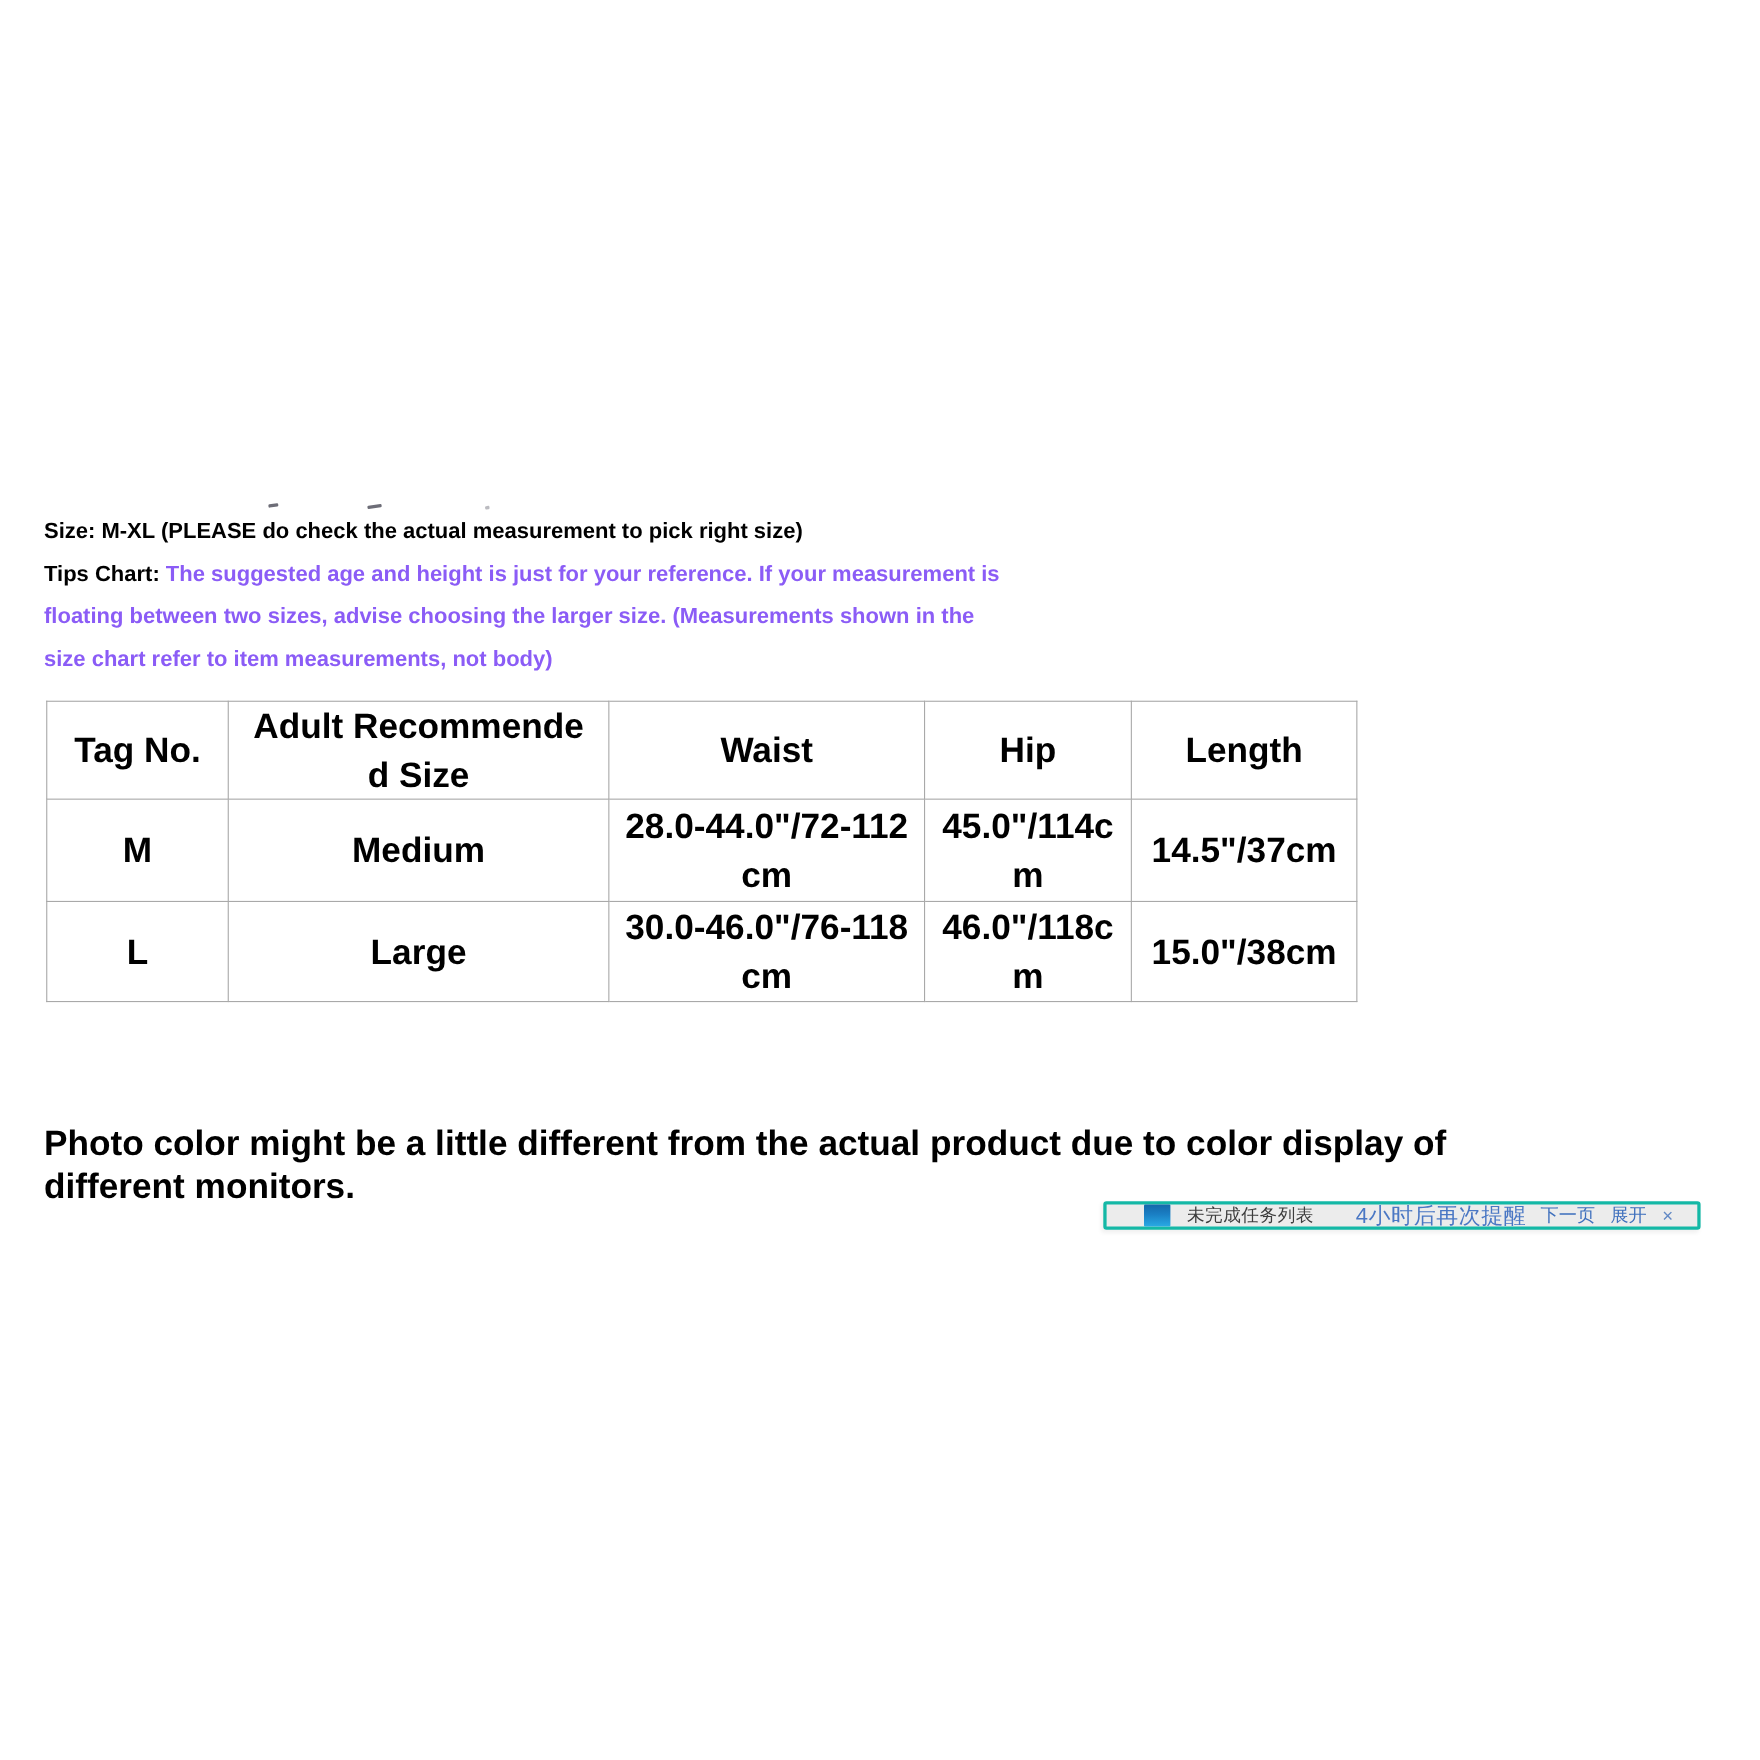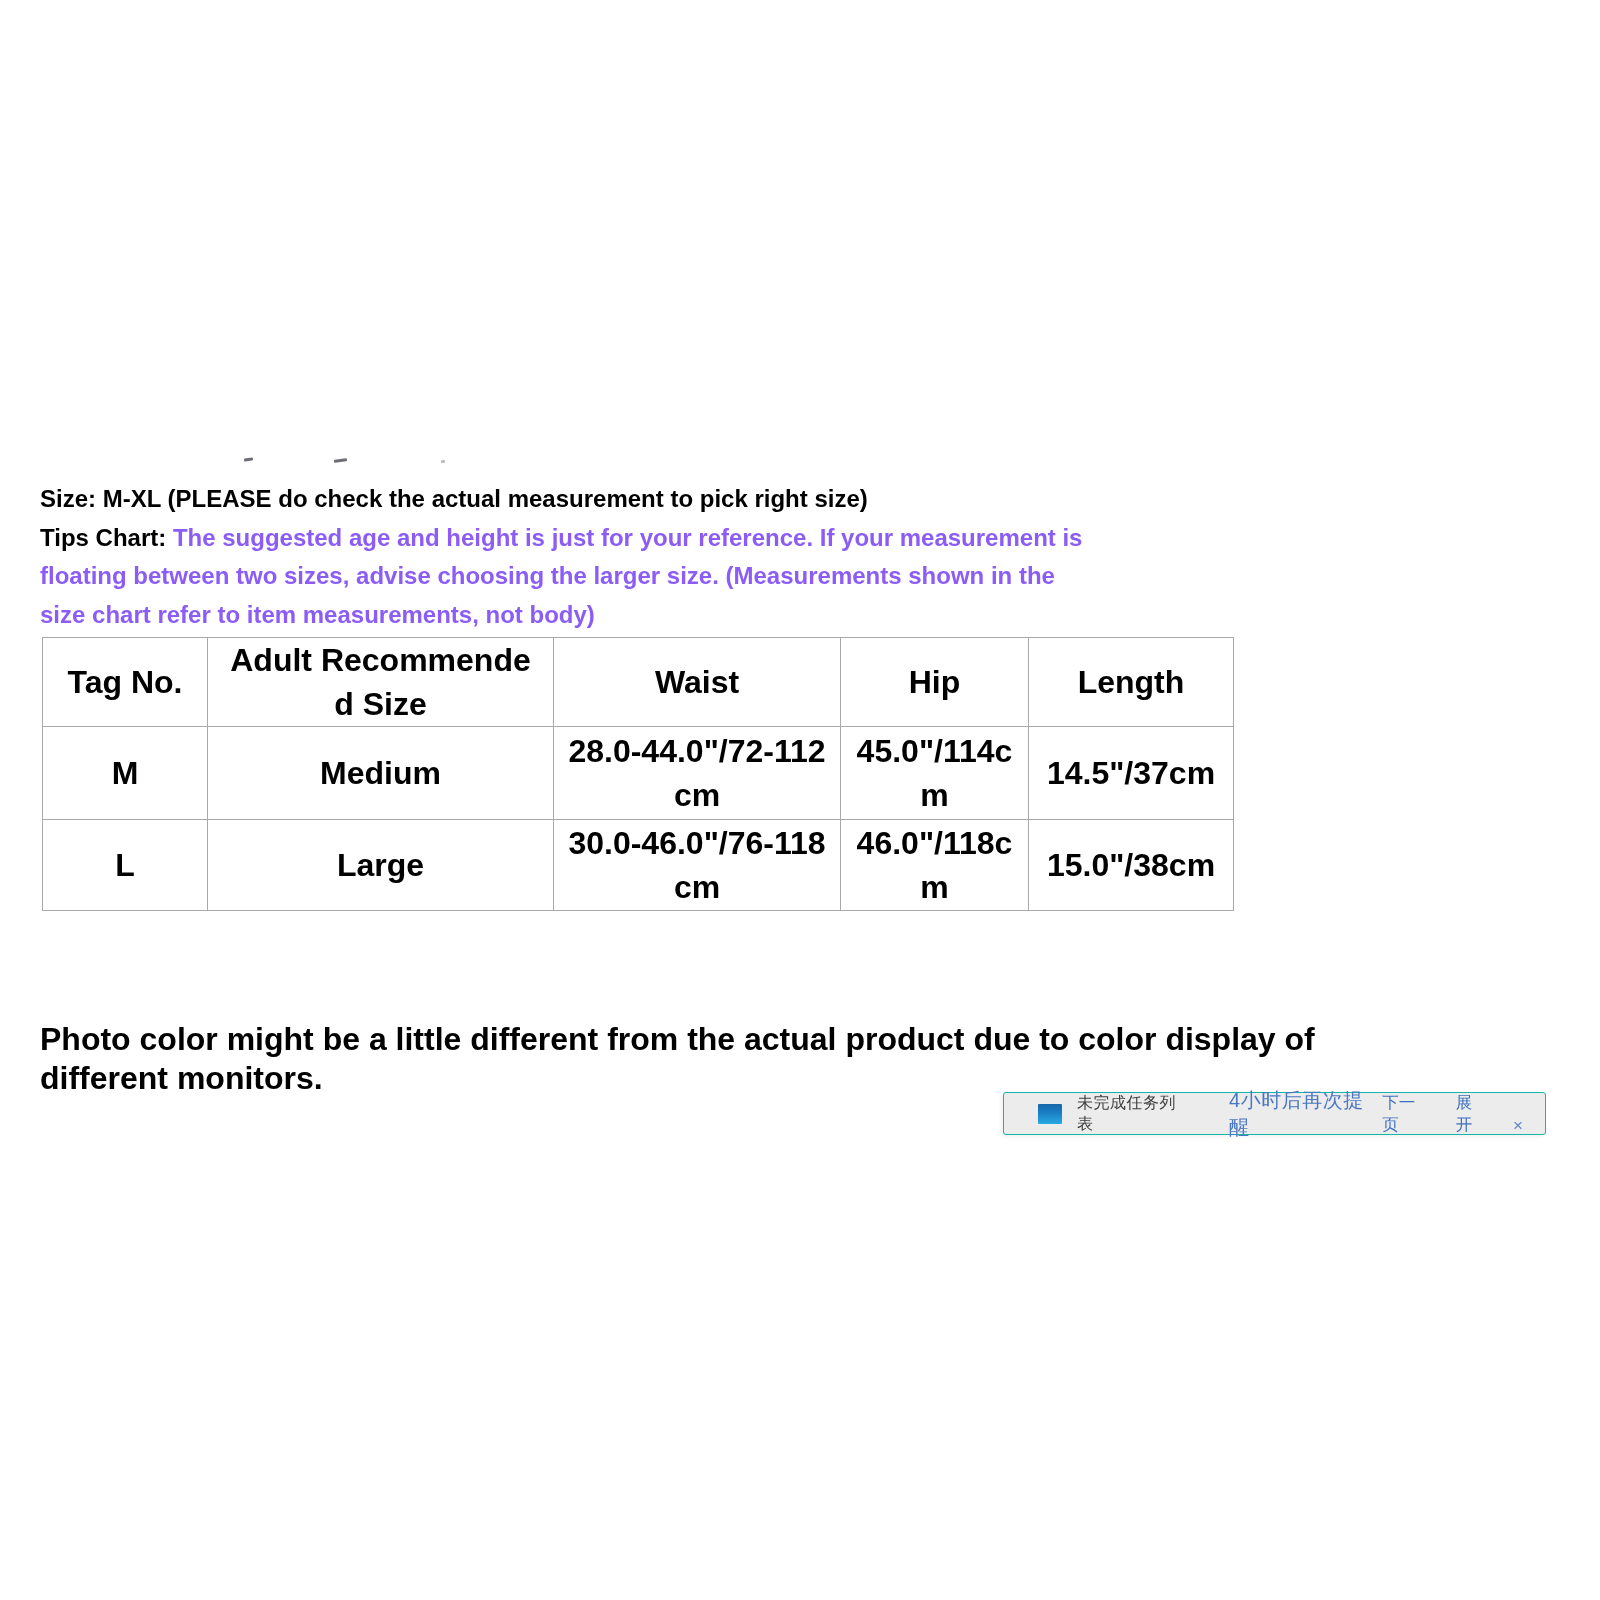--- a/index.html
+++ b/index.html
@@ -20,22 +20,22 @@
     border-radius: 1px;
     transform: rotate(-8deg);
   }
   .a1 { left: 244px; top: 458px; width: 9px;  height: 3px; }
   .a2 { left: 334px; top: 459px; width: 13px; height: 3px; }
   .a3 { left: 441px; top: 460px; width: 4px;  height: 3px; opacity: .35; }
 
   
   .heading {
     position: absolute;
-    left: 40px; top: 480px;
-    font-size: 24px;
+    left: 40px; top: 464px;
+    font-size: 20px;
     font-weight: bold;
     line-height: 38.6px;
     white-space: nowrap;
   }
   .heading .line { white-space: nowrap; }
   .red { color: #8b5cf6; }
 
   
   table.size-table {
     position: absolute;
@@ -68,23 +68,23 @@
     font-size: 32px;
     font-weight: bold;
     line-height: 39px;
     white-space: nowrap;
   }
 
   
   .toast {
     position: absolute;
     left: 1003px; top: 1092px;
-    width: 543px; height: 43px;
+    width: 543px; height: 26px;
     background: #ececec;
-    border: 1px solid #14b8a6;
+    border: 3px solid #14b8a6;
     border-radius: 3px;
     box-shadow: -2px 2px 4px rgba(0,0,0,.06);
     display: flex;
     align-items: center;
     font-size: 16px;
     z-index: 5;
   }
   .toast .task-icon {
     width: 24px; height: 20px;
     margin-left: 34px;
@@ -103,21 +103,21 @@
     color: #4a77c4;
     font-size: 20px;
     letter-spacing: .5px;
     cursor: pointer;
   }
   .toast .t-right {
     margin-left: auto;
     margin-right: 22px;
     display: flex;
     align-items: flex-end;
-    gap: 25px;
+    gap: 14px;
     color: #3f70bd;
     font-size: 16.5px;
   }
   .toast .t-right span { cursor: pointer; }
   .toast .t-close { color: #6188c4; font-size: 17px; }
 </style>
 </head>
 <body>
 
 <span class="artifact a1"></span>

